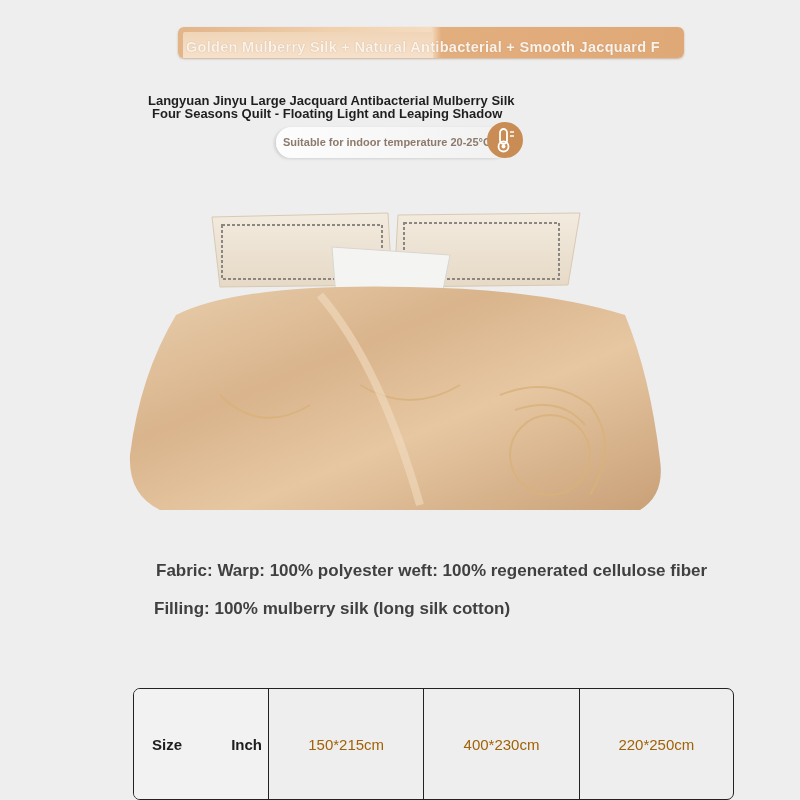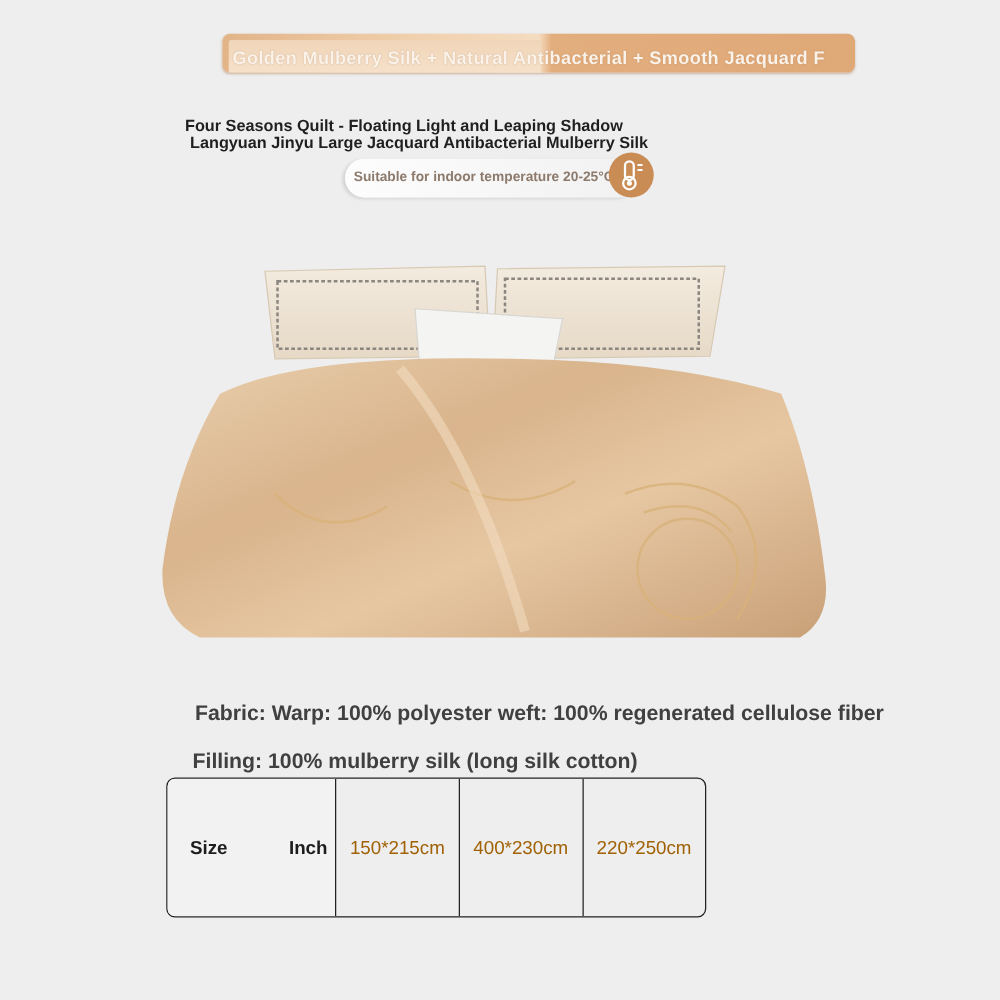--- a/index.html
+++ b/index.html
@@ -9,39 +9,39 @@
     box-shadow:0 1px 2px rgba(150,90,40,.4); overflow:hidden;margin-left:32px; }
   .banner-inner { position:absolute; left:5px; top:5px; width:250px; height:34px; background:linear-gradient(180deg,#f0d5b8,#f8e4cf); border-radius:2px; }
   .banner-text { position:absolute; left:8px; top:12px; white-space:nowrap; color:#fbf3ea; font-weight:bold; font-size:14.5px; letter-spacing:.3px; text-shadow:0 0 1px rgba(150,100,60,.5); }
   .title { position:absolute; left:148px; top:94px; font-weight:bold; font-size:13px; color:#1f1f1f; line-height:13px; }
   .title div:nth-child(2) { padding-left:4px; }
   .temp-pill { position:absolute; left:276px; top:127px; width:234px; height:31px; border-radius:16px; background:linear-gradient(90deg,#fdfdfd,#f1f1f1); box-shadow:-2px 1px 3px rgba(0,0,0,.12); }
   .temp-text { position:absolute; left:283px; top:136px; font-weight:bold; font-size:11px; color:#8d7a6c; white-space:nowrap; }
   .temp-icon { position:absolute; left:487px; top:122px; width:36px; height:36px; border-radius:50%; background:#c98c55; }
   .bed { position:absolute; left:120px; top:205px; width:560px; height:320px; }
   .spec { position:absolute; font-weight:bold; font-size:17px; color:#404040; white-space:nowrap; }
-  table.sizes { position:absolute; left:133px; top:622px; width:432px; height:112px; border-collapse:separate; border-spacing:0; border:1.5px solid #222; border-radius:7px; overflow:hidden; }
+  table.sizes { position:absolute; left:133px; top:688px; width:601px; height:112px; border-collapse:separate; border-spacing:0; border:1.5px solid #222; border-radius:7px; overflow:hidden; }
   table.sizes td { border-right:1.2px solid #222; border-bottom:1.2px solid #222; text-align:center; font-size:15px; color:#a16207; padding:0; }
   table.sizes tr:last-child td { border-bottom:none; }
   table.sizes td:last-child { border-right:none; }
   table.sizes td.lbl { text-align:left; font-weight:bold; font-size:13px; padding-left:18px; color:#1d1d1d; width:116px; background:#f2f2f2; }
   .size-hdr { display:flex; justify-content:space-between; padding-right:6px; }
   .size-hdr span { font-size:15px; font-weight:bold; }
 </style>
 </head>
 <body>
 
 <div class="banner">
   <div class="banner-inner"></div>
   <div class="banner-text">Golden Mulberry Silk + Natural Antibacterial + Smooth Jacquard F</div>
 </div>
 
 <div class="title">
+  <div>Langyuan Jinyu Large Jacquard Antibacterial Mulberry Silk</div>
   <div>Four Seasons Quilt - Floating Light and Leaping Shadow</div>
-  <div>Langyuan Jinyu Large Jacquard Antibacterial Mulberry Silk</div>
 </div>
 
 <div class="temp-pill"></div>
 <div class="temp-text">Suitable for indoor temperature 20-25°C</div>
 <div class="temp-icon">
   <svg width="36" height="36" viewBox="0 0 36 36">
     <rect x="13" y="7" width="7" height="15" rx="3.5" fill="none" stroke="#fff" stroke-width="1.8"></rect>
     <circle cx="16.5" cy="24.5" r="5" fill="none" stroke="#fff" stroke-width="1.8"></circle>
     <circle cx="16.5" cy="24.5" r="2" fill="#fff"></circle>
     <line x1="23" y1="10" x2="27" y2="10" stroke="#fff" stroke-width="1.5"></line>

